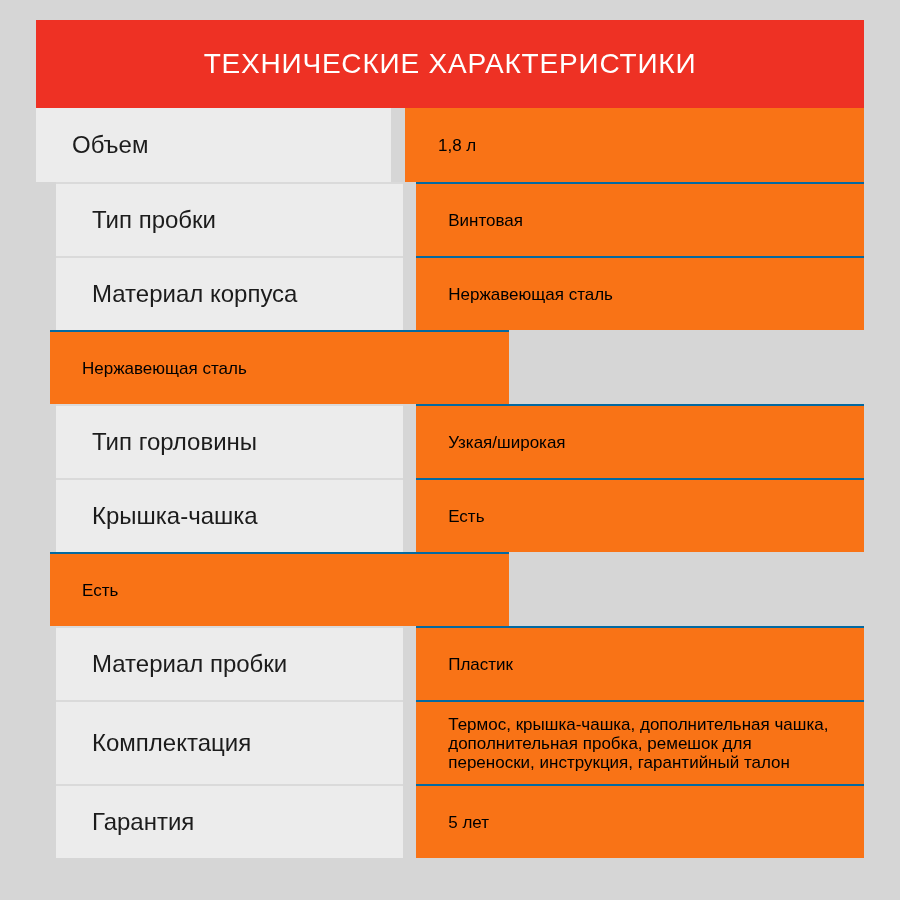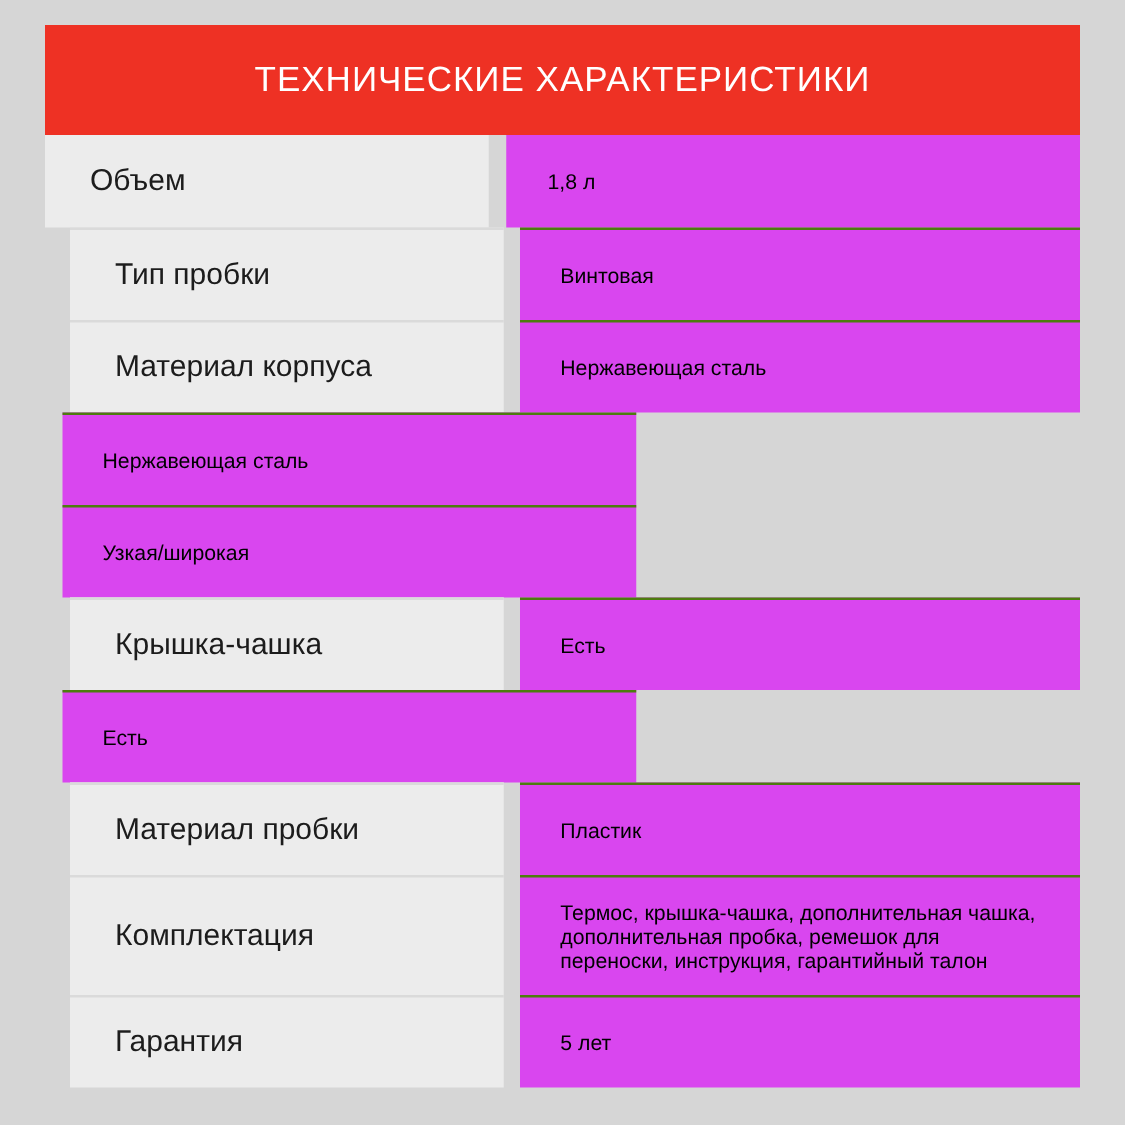--- a/index.html
+++ b/index.html
@@ -30,50 +30,50 @@
   .specs-table {
     width: 828px;
     display: flex;
     flex-direction: column;
   }
   .spec-row {
     display: flex;
     flex-direction: row;
     height: 74px;
   }
-  .spec-row.tall { height: 96px; }
+  .spec-row.tall { height: 84px; }
   .cell-label {
     width: 355px;
     background: #ececec;
     display: flex;
     align-items: center;
     padding-left: 36px;
     padding-right: 16px;
     font-size: 24px;
     color: #1c1c1c;
     line-height: 1.15;
   }
   .col-gap {
     width: 14px;
     background: transparent;
   }
   .cell-value {
     width: 459px;
-    background: #d946ef;
+    background: #f97316;
     display: flex;
     align-items: center;
     padding-left: 33px;
     padding-right: 22px;
     font-size: 17px;
     color: #000000;
     line-height: 19px;
     white-space: pre-line;
   }
   .spec-row + .spec-row .cell-label { border-top: 2px solid #dadada; margin-left: 20px; }
-  .spec-row + .spec-row .cell-value { border-top: 2px solid #4d7c0f; padding-left: 32px; }
+  .spec-row + .spec-row .cell-value { border-top: 2px solid #0369a1; padding-left: 32px; }
 </style>
 </head>
 <body>
 
 <div class="page">
   <div class="banner">
     <div class="banner-title">ТЕХНИЧЕСКИЕ ХАРАКТЕРИСТИКИ</div>
   </div>
 
   <div class="specs-table" id="specs-table">
@@ -94,20 +94,21 @@
     <div class="col-gap"></div>
     <div class="cell-value">Нержавеющая сталь</div>
   </div>
 
   <div class="spec-row">
     <div class="col-gap"></div>
     <div class="cell-value">Нержавеющая сталь</div>
   </div>
 
   <div class="spec-row">
+    <div class="cell-label">Тип горловины</div>
     <div class="col-gap"></div>
     <div class="cell-value">Узкая/широкая</div>
   </div>
 
   <div class="spec-row">
     <div class="cell-label">Крышка-чашка</div>
     <div class="col-gap"></div>
     <div class="cell-value">Есть</div>
   </div>
 

